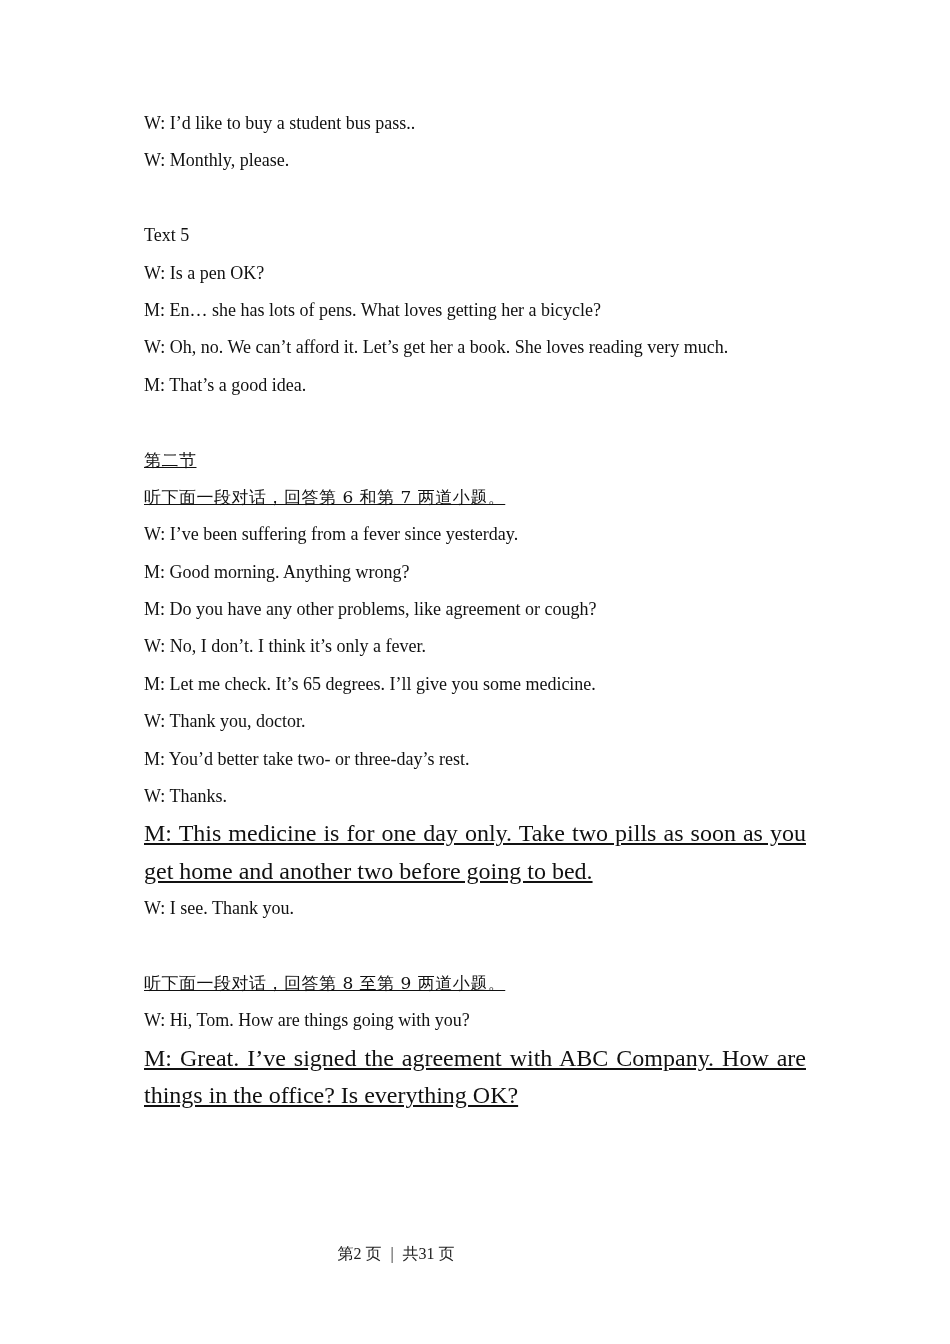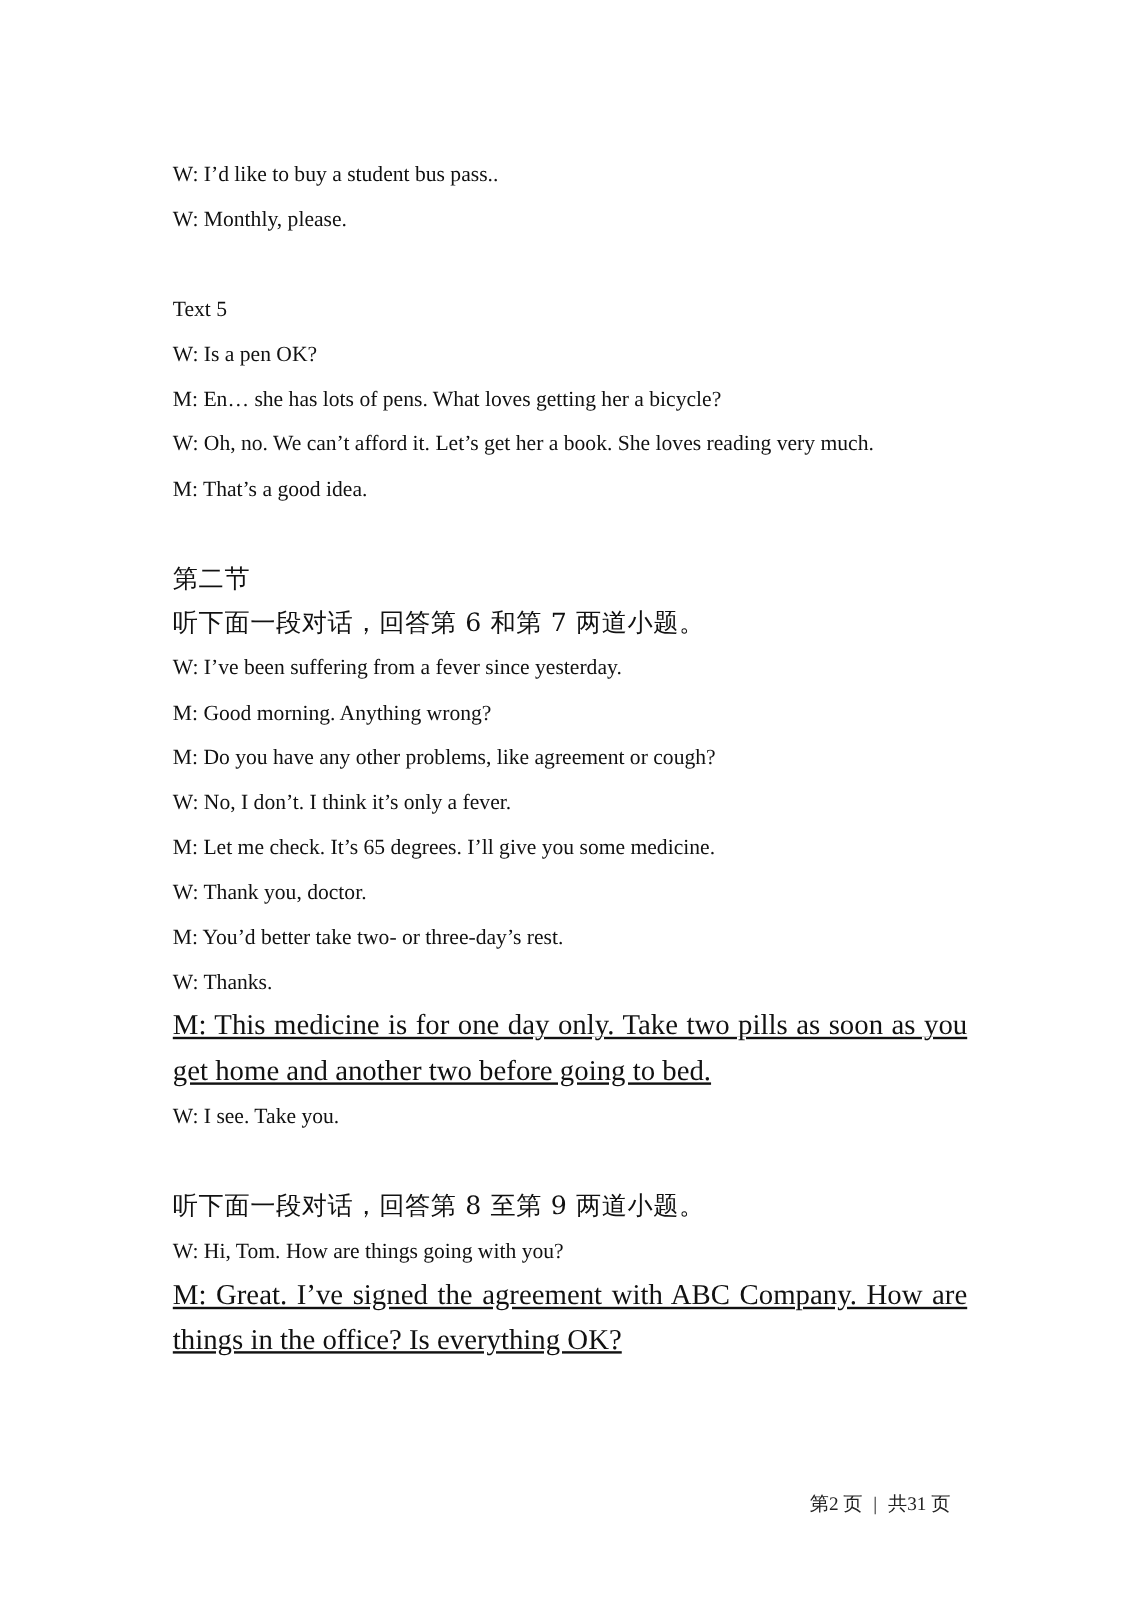--- a/index.html
+++ b/index.html
@@ -11,50 +11,51 @@
       width: 950px;
       height: 1344px;
       position: relative;
       overflow: hidden;
       font-family: "Liberation Serif", "DejaVu Serif", serif;
       color: #111111;
     }
     .page {
       position: absolute;
       left: 144px;
-      top: 127px;
+      top: 105px;
       width: 662px;
     }
     .line {
       font-size: 18px;
       line-height: 37.4px;
       height: 37.4px;
       white-space: nowrap;
     }
     .para-wrap {
       font-size: 24px;
       line-height: 37.4px;
       text-align: justify;
       text-align-last: left;
       text-decoration: underline;
     }
     .gap {
       height: 37.4px;
     }
     .cjk {
       font-family: "DejaVu Serif", "Liberation Serif", serif;
-      font-size: 21px;
+      font-size: 17px;
       letter-spacing: 0.5px;
+      text-decoration: underline;
     }
     .footer {
       position: absolute;
       left: 0;
       width: 792px;
       top: 1243px;
-      text-align: right;
+      text-align: center;
       font-size: 16px;
       line-height: 22px;
       color: #222222;
       font-family: "Liberation Serif", "DejaVu Serif", serif;
     }
     .footer .sep {
       display: inline-block;
       margin: 0 9px;
     }
   </style>
@@ -80,21 +81,21 @@
   <div class="line cjk">听下面一段对话，回答第 6 和第 7 两道小题。</div>
   <div class="line">W: I’ve been suffering from a fever since yesterday.</div>
   <div class="line">M: Good morning. Anything wrong?</div>
   <div class="line">M: Do you have any other problems, like agreement or cough?</div>
   <div class="line">W: No, I don’t. I think it’s only a fever.</div>
   <div class="line">M: Let me check. It’s 65 degrees. I’ll give you some medicine.</div>
   <div class="line">W: Thank you, doctor.</div>
   <div class="line">M: You’d better take two- or three-day’s rest.</div>
   <div class="line">W: Thanks.</div>
   <div class="para-wrap">M: This medicine is for one day only. Take two pills as soon as you get home and another two before going to bed.</div>
-  <div class="line">W: I see. Take you.</div>
+  <div class="line">W: I see. Thank you.</div>
 
   <div class="gap"></div>
 
   <div class="line cjk">听下面一段对话，回答第 8 至第 9 两道小题。</div>
   <div class="line">W: Hi, Tom. How are things going with you?</div>
   <div class="para-wrap">M: Great. I’ve signed the agreement with ABC Company. How are things in the office? Is everything OK?</div>
 </div>
 
 <div class="footer">
   <span class="cjk-foot">第2 页</span><span class="sep">|</span><span>共31 页</span>

